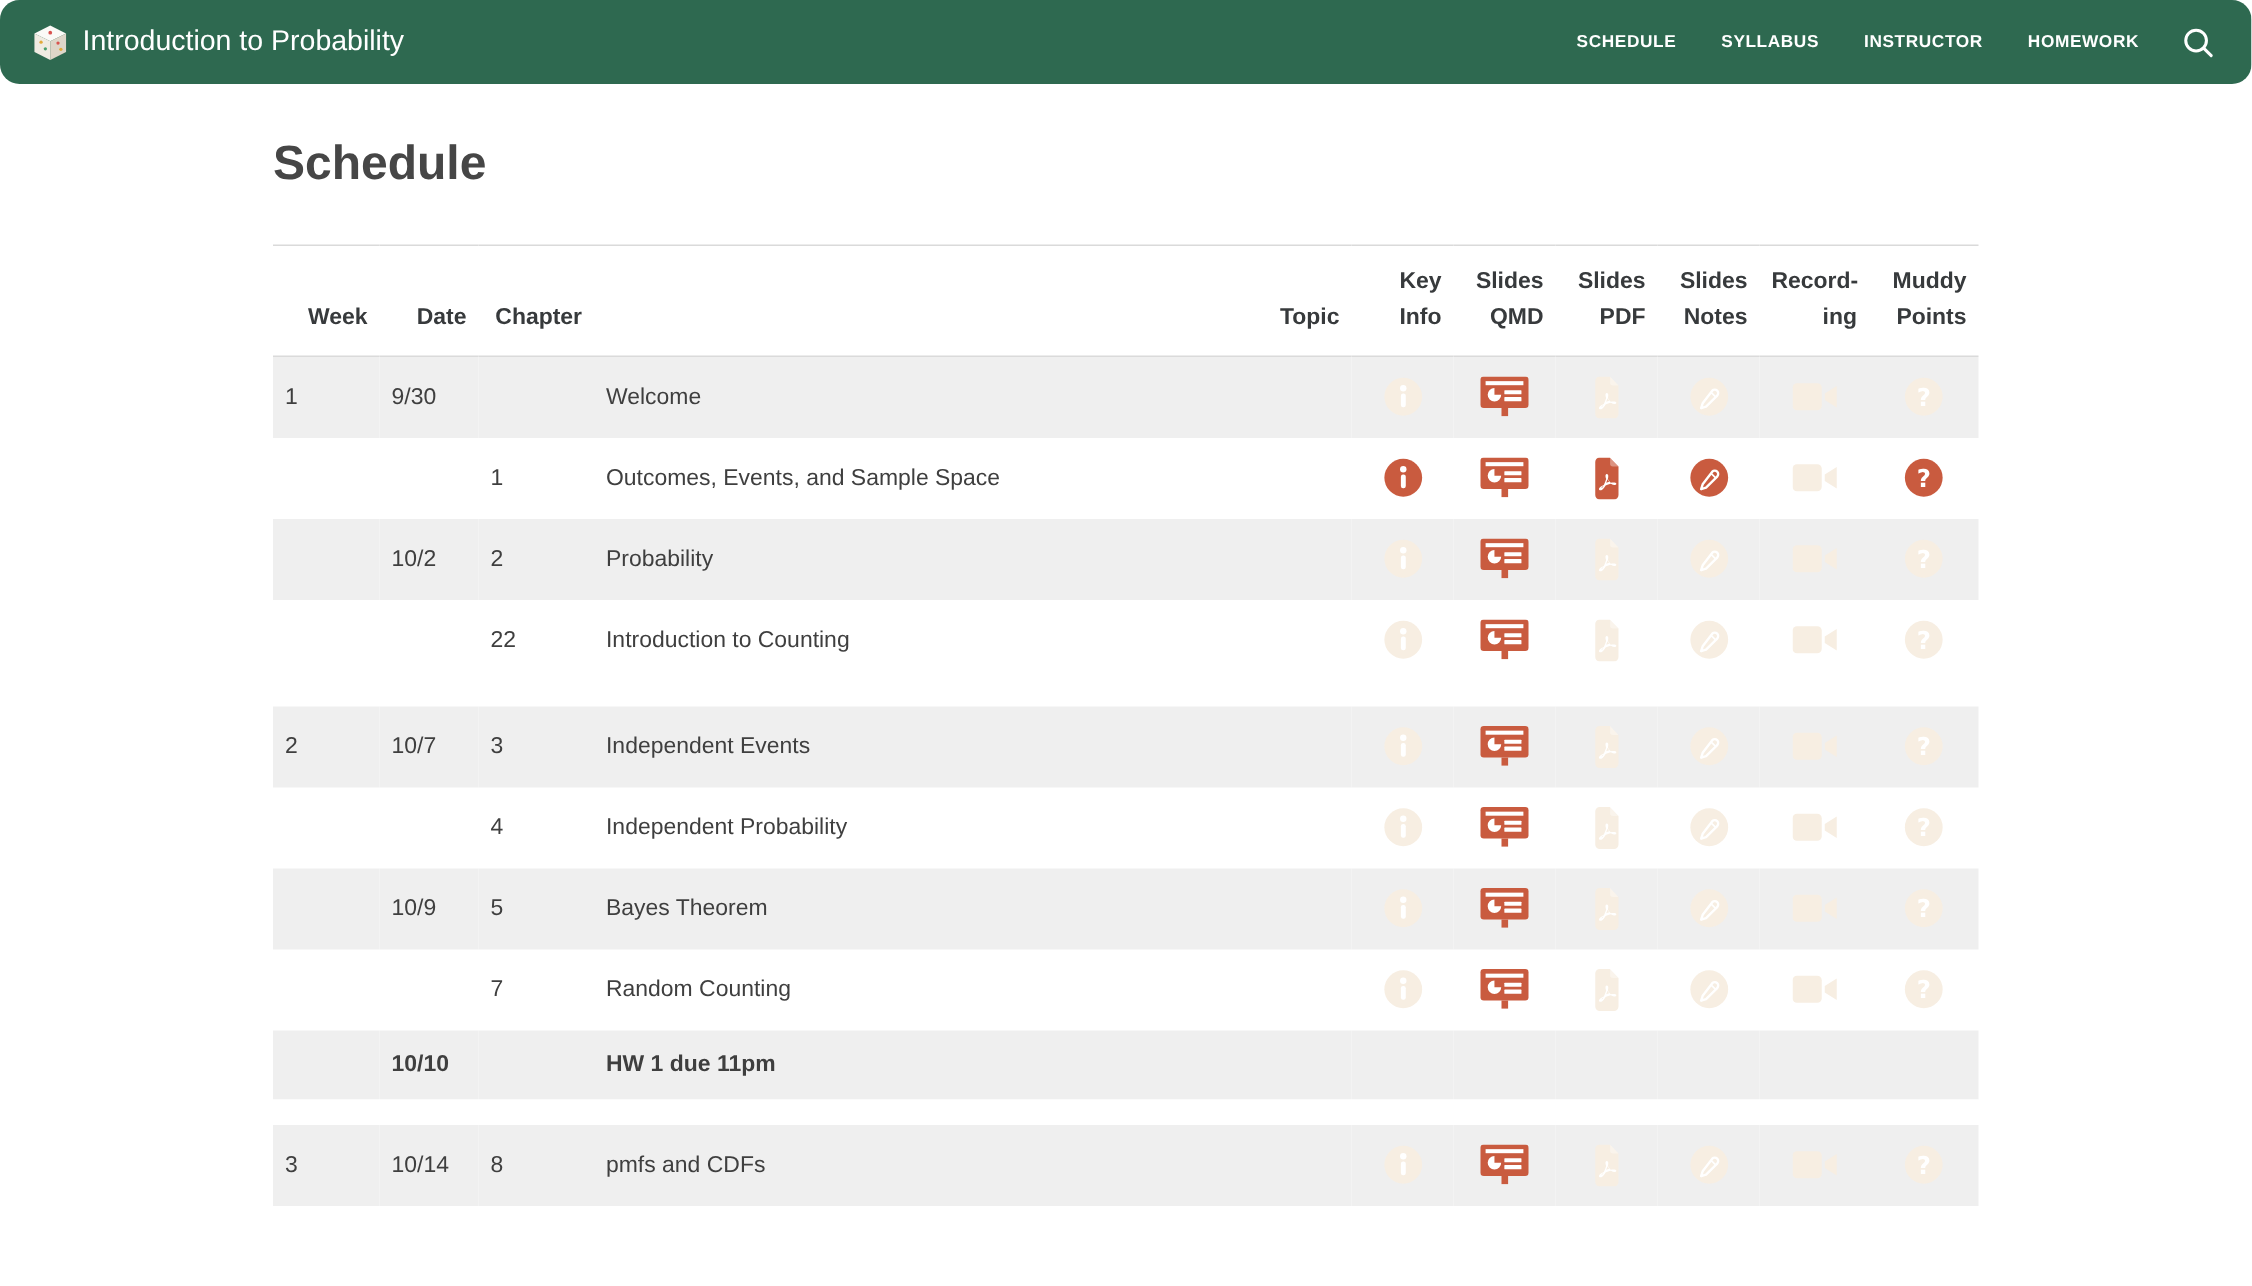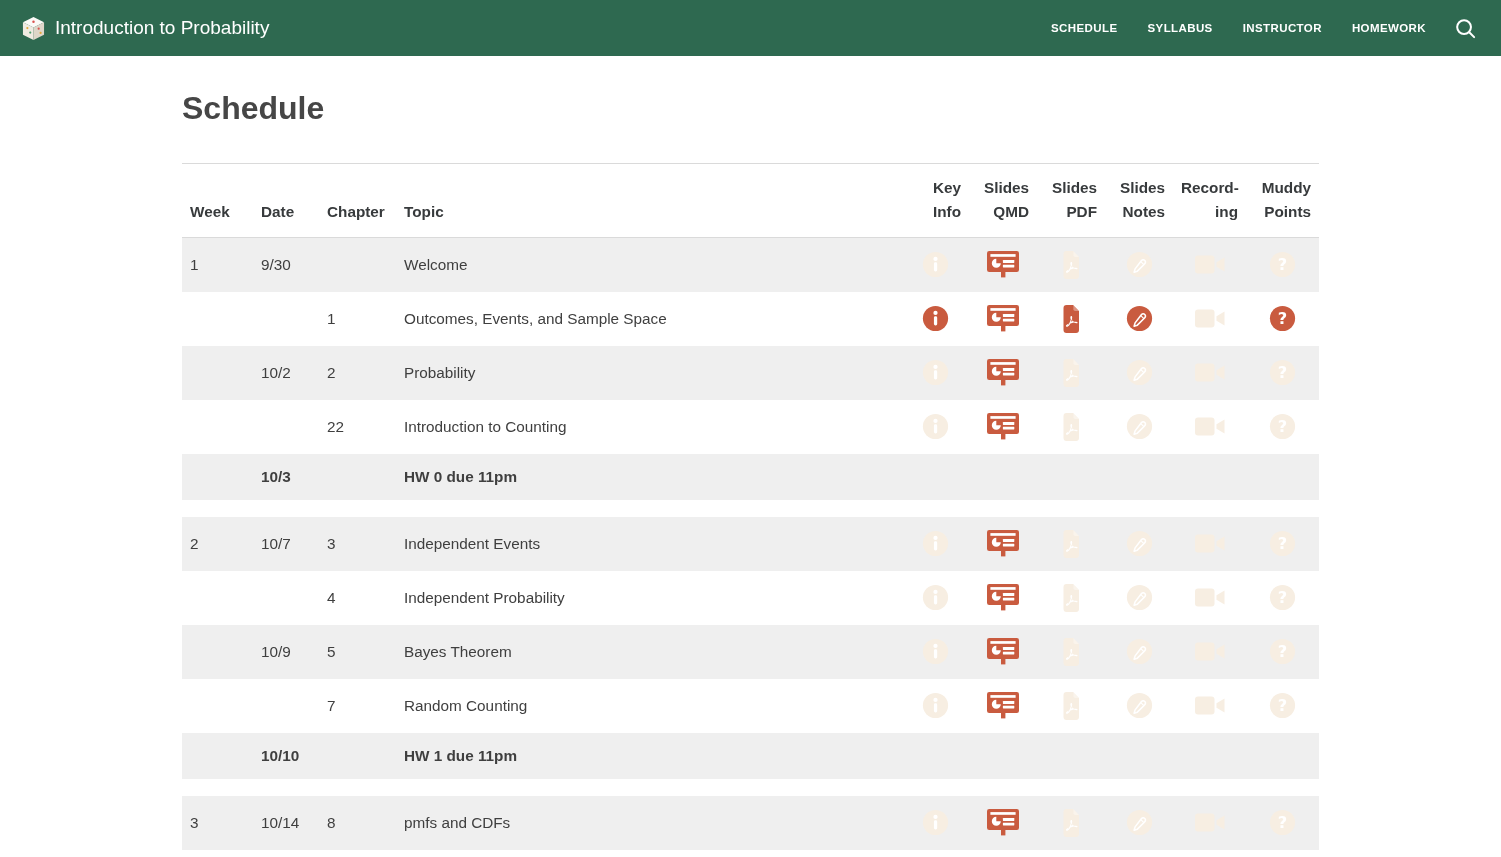--- a/index.html
+++ b/index.html
@@ -1,41 +1,41 @@
 <!DOCTYPE html>
 <html><head>
 <meta charset="utf-8">
 <style>
   * { box-sizing: border-box; margin: 0; padding: 0; }
   html, body { width: 1501px; height: 857px; overflow: hidden; background: #fff;
     font-family: "Liberation Sans", sans-serif; }
 
   
   .navbar { height: 56px; background: #2e6950; display: flex; align-items: center;
-    padding: 0 24px 0 22px; }
+    padding: 0 24px 0 22px; border-radius: 13px; }
   .brand { display: flex; align-items: center; gap: 10px; color: #fff;
     font-size: 19px; text-decoration: none; cursor: pointer; }
   .brand-icon { display: inline-flex; align-items: center; }
   .nav-menu { display: flex; margin-left: auto; gap: 30px; list-style: none;
     align-items: center; }
   .nav-item { color: #fff; font-size: 11.5px; font-weight: 700;
     letter-spacing: .4px; cursor: pointer; }
   .search-btn { margin-left: 28px; display: inline-flex; align-items: center;
     cursor: pointer; }
 
   
   .content { width: 1137px; margin: 0 auto; }
   .page-title { font-size: 32px; font-weight: 700; color: #464646;
     margin-top: 34px; line-height: 1.15; }
 
   
   table.schedule { width: 1137px; margin-top: 36px; border-collapse: collapse;
     table-layout: fixed; font-size: 15.3px; color: #3f3f3f; }
   table.schedule { border-top: 1px solid #dadada; }
-  thead th { font-weight: 700; color: #373a3c; text-align: left;
+  thead th { font-weight: 700; color: #373a3c; text-align: right;
     vertical-align: bottom; padding: 12px 8px 14px; line-height: 1.55;
     border-bottom: 1px solid #dadada; }
   thead th.center { text-align: right; }
   tbody td { height: 54px; padding: 0 8px; vertical-align: middle; }
   tr.striped { background: #efefef; }
   td.icon-cell { text-align: center; padding: 0 2px; }
   tr.hw td { height: 46px; font-weight: 700; }
   tr.spacer td { height: 17px; background: #fff; padding: 0; }
 
   .ic { display: inline-block; vertical-align: middle; line-height: 0; }
@@ -247,32 +247,20 @@
               </svg></span></td>
           <td class="icon-cell"><span class="ic faded"><svg viewBox="0 0 30 21" width="30" height="21">
                 <rect x="0" y="1.5" width="19.5" height="18" rx="3" fill="currentColor"></rect>
                 <path d="M21.5 8.3 29.5 3.4v14.2l-8-4.9z" fill="currentColor"></path>
               </svg></span></td>
           <td class="icon-cell"><span class="ic faded"><svg viewBox="0 0 24 24" width="27" height="27">
                 <circle cx="12" cy="12" r="11.2" fill="currentColor"></circle>
                 <text x="12" y="17.3" text-anchor="middle" font-family="DejaVu Sans, sans-serif" font-size="14.5" font-weight="bold" fill="#fff">?</text>
               </svg></span></td>
         </tr>
-        <tr class="striped hw">
-          <td></td>
-          <td>10/3</td>
-          <td></td>
-          <td>HW 0 due 11pm</td>
-          <td class="icon-cell"></td>
-          <td class="icon-cell"></td>
-          <td class="icon-cell"></td>
-          <td class="icon-cell"></td>
-          <td class="icon-cell"></td>
-          <td class="icon-cell"></td>
-        </tr>
         <tr class="spacer">
           <td colspan="10"></td>
         </tr>
         <tr class="striped">
           <td>2</td>
           <td>10/7</td>
           <td>3</td>
           <td>Independent Events</td>
           <td class="icon-cell"><span class="ic faded"><svg viewBox="0 0 24 24" width="27" height="27">
                 <circle cx="12" cy="12" r="11.2" fill="currentColor"></circle>

